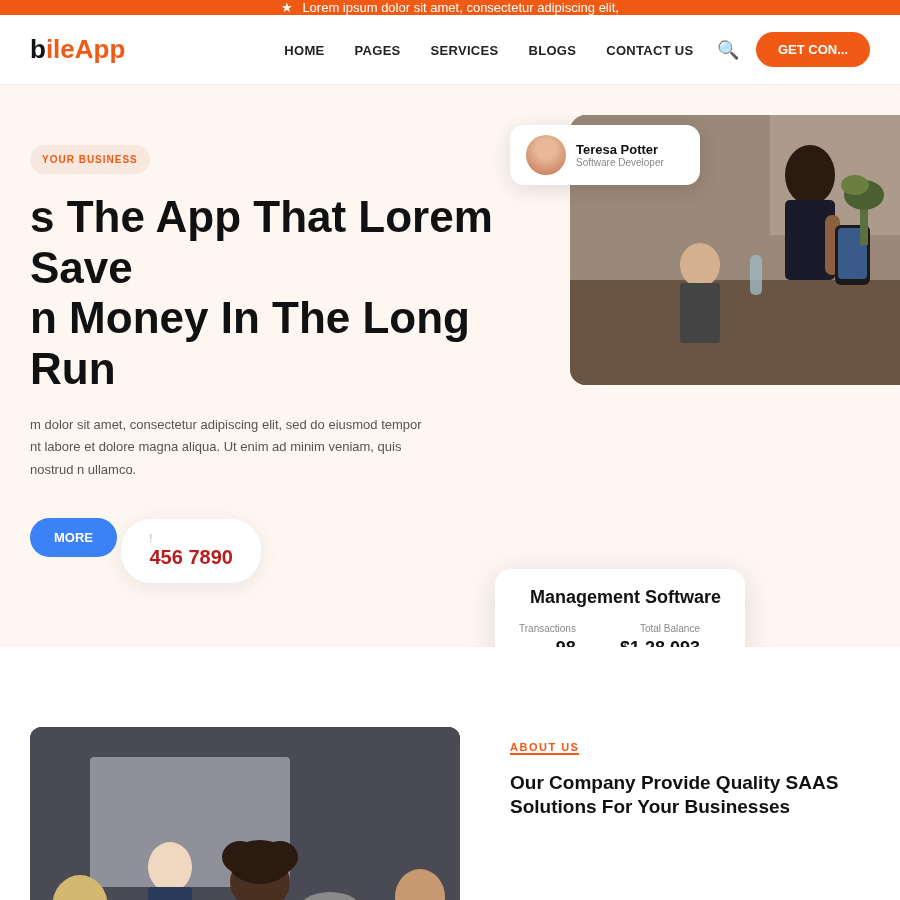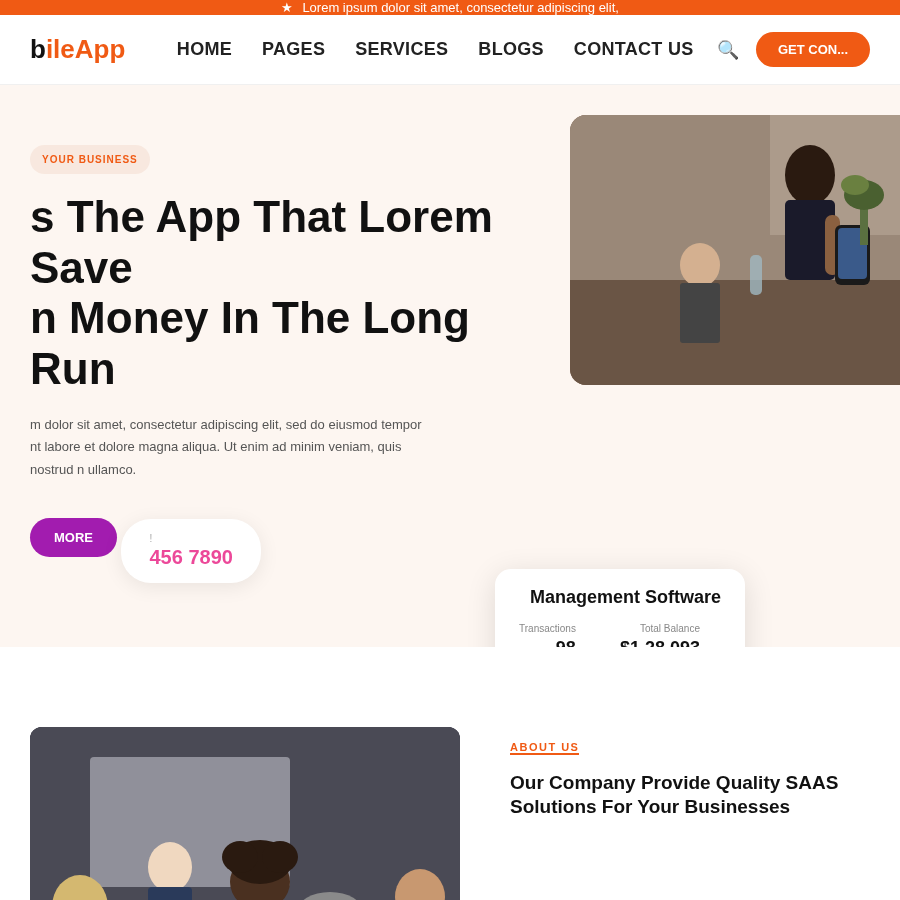--- a/index.html
+++ b/index.html
@@ -35,21 +35,21 @@
     .logo span { color: #f05a14; }
     .nav {
       display: flex;
       align-items: center;
       gap: 30px;
       list-style: none;
     }
     .nav li a {
       text-decoration: none;
       color: #222;
-      font-size: 18px;
+      font-size: 13px;
       font-weight: 600;
       letter-spacing: 0.3px;
     }
     .header-actions {
       display: flex;
       align-items: center;
       gap: 16px;
       margin-left: 24px;
     }
     .search-icon-btn {
@@ -99,21 +99,21 @@
       margin-bottom: 20px;
     }
     .hero-desc {
       font-size: 13px;
       color: #555;
       max-width: 400px;
       line-height: 1.7;
       margin-bottom: 28px;
     }
     .hero-btn {
-      background: #a21caf;
+      background: #3b82f6;
       color: #fff;
       border: none;
       padding: 12px 24px;
       border-radius: 25px;
       font-size: 13px;
       font-weight: 700;
       cursor: pointer;
       margin-bottom: 30px;
     }
     .hero-phone-card {
@@ -127,21 +127,21 @@
       margin-top: 10px;
     }
     .hero-phone-label {
       font-size: 10px;
       color: #aaa;
       margin-bottom: 2px;
     }
     .hero-phone-number {
       font-size: 20px;
       font-weight: 800;
-      color: #ec4899;
+      color: #b91c1c;
     }
 
     
     .hero-right {
       position: absolute;
       right: 0;
       top: 0;
       width: 420px;
       height: 100%;
     }
@@ -313,20 +313,29 @@
 n ullamco.</p>
   <button class="hero-btn">MORE</button>
   <div class="hero-phone-card">
     <span class="hero-phone-label">!</span>
     <span class="hero-phone-number">456 7890</span>
   </div>
 
   
   <div class="hero-right">
 
+    <div class="teresa-card">
+      <div class="teresa-avatar">
+        <div class="teresa-avatar-inner"></div>
+      </div>
+      <div>
+        <div class="teresa-name">Teresa Potter</div>
+        <div class="teresa-role">Software Developer</div>
+      </div>
+    </div>
 
     <div class="hero-image">
       <svg class="team-photo" viewBox="0 0 330 270" xmlns="http://www.w3.org/2000/svg">
         <rect width="330" height="270" fill="#8a7060"></rect>
 
         <rect x="0" y="160" width="330" height="110" fill="#6a5545" rx="0"></rect>
 
         <rect x="0" y="0" width="330" height="165" fill="#9a8878"></rect>
 
         <rect x="200" y="0" width="130" height="120" fill="#c8b8a8" opacity="0.4"></rect>

